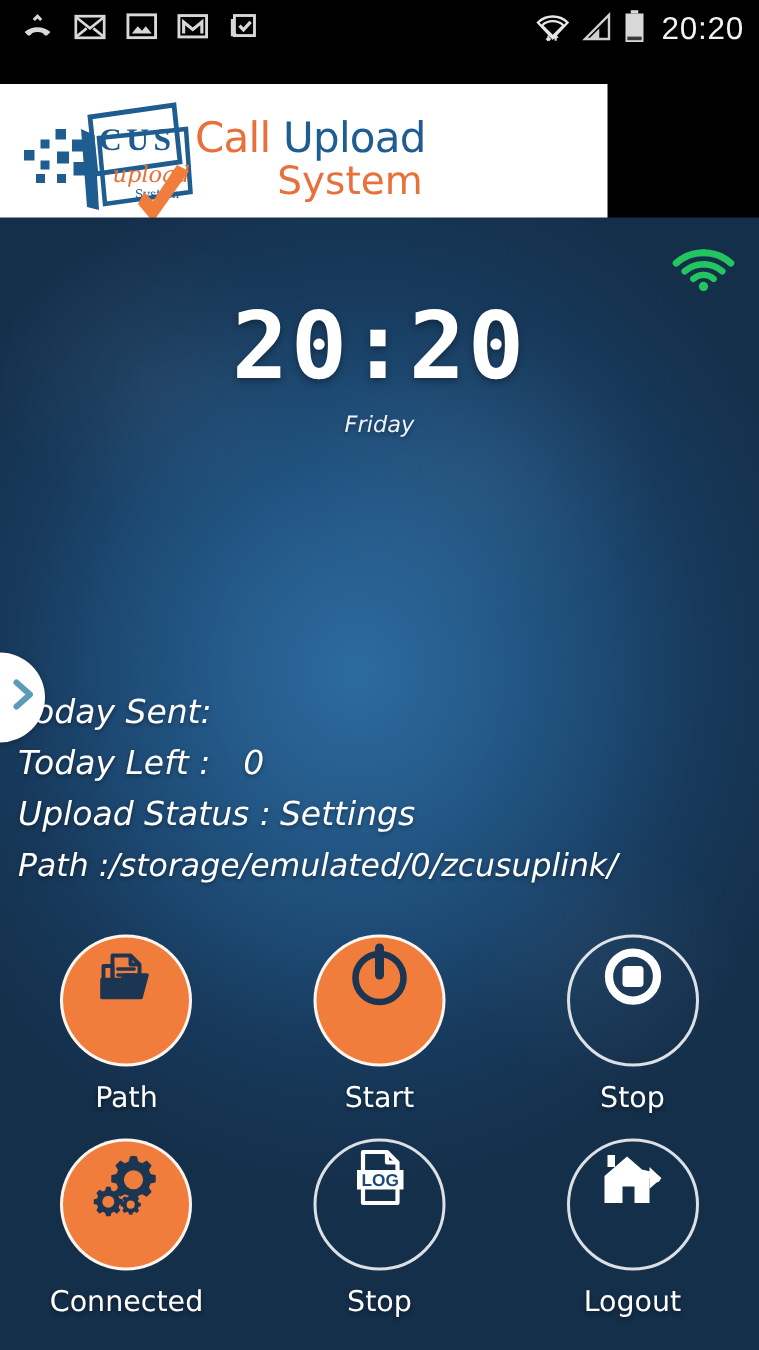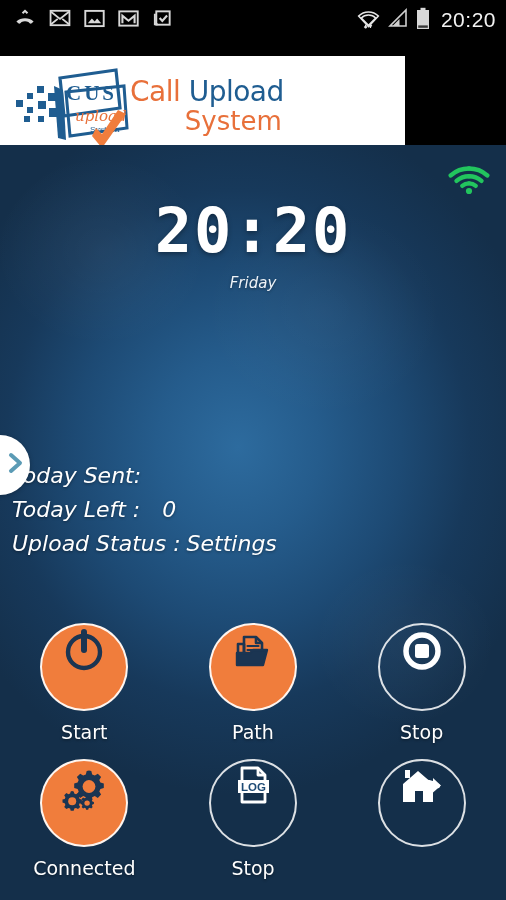--- a/index.html
+++ b/index.html
@@ -334,52 +334,55 @@
     <div class="status-block">
       <div class="status-line">
         <span>Today Sent:</span><span class="val"></span>
       </div>
       <div class="status-line">
         <span>Today Left :</span><span class="val" style="margin-left:22px">0</span>
       </div>
       <div class="status-line">
         <span>Upload Status :</span><span class="val">Settings</span>
       </div>
+      <div class="status-line path">
+        <span>Path :/storage/emulated/0/zcusuplink/</span>
+      </div>
     </div>
 
     <div class="grid">
 
       <div class="grid-row">
-
-        <div class="gbtn">
-          <div class="gbtn-circle filled">
-            <span>
-              <svg width="52" height="52" viewBox="0 0 52 52">
-                <circle cx="26" cy="27" r="16" fill="none" stroke="#1b3552" stroke-width="4.4"></circle>
-                <path d="M26 7v18" stroke="#1b3552" stroke-width="6" stroke-linecap="round"></path>
-                <path d="M18 11.5a17 17 0 1 0 16 0" fill="none" stroke="#f07d3c" stroke-width="0"></path>
-              </svg>
-            </span>
-          </div>
-          <div class="gbtn-label">Start</div>
-        </div>
 
         <div class="gbtn">
           <div class="gbtn-circle filled">
             <span>
               <svg width="50" height="50" viewBox="0 0 50 50">
                 <path d="M16 12h12l6 6v16H16z" fill="none" stroke="#1b3552" stroke-width="2.6" stroke-linejoin="round"></path>
                 <path d="M28 12v6h6" fill="none" stroke="#1b3552" stroke-width="2.6" stroke-linejoin="round"></path>
                 <path d="M19.5 21h11M19.5 25h11M19.5 29h7" stroke="#1b3552" stroke-width="2.2" stroke-linecap="round"></path>
                 <path d="M10 19h6v17h-6z" fill="none" stroke="#1b3552" stroke-width="2.6" stroke-linejoin="round"></path>
                 <path d="M9 28h13l3-3h14l-4 15H9z" fill="#1b3552" stroke="#1b3552" stroke-width="2.4" stroke-linejoin="round"></path>
               </svg>
             </span>
           </div>
           <div class="gbtn-label">Path</div>
+        </div>
+
+        <div class="gbtn">
+          <div class="gbtn-circle filled">
+            <span>
+              <svg width="52" height="52" viewBox="0 0 52 52">
+                <circle cx="26" cy="27" r="16" fill="none" stroke="#1b3552" stroke-width="4.4"></circle>
+                <path d="M26 7v18" stroke="#1b3552" stroke-width="6" stroke-linecap="round"></path>
+                <path d="M18 11.5a17 17 0 1 0 16 0" fill="none" stroke="#f07d3c" stroke-width="0"></path>
+              </svg>
+            </span>
+          </div>
+          <div class="gbtn-label">Start</div>
         </div>
 
         <div class="gbtn">
           <div class="gbtn-circle outline">
             <span>
               <svg width="52" height="52" viewBox="0 0 52 52">
                 <circle cx="26" cy="26" r="16" fill="none" stroke="#ffffff" stroke-width="5.5"></circle>
                 <rect x="19" y="19" width="14" height="14" rx="2.5" fill="#ffffff"></rect>
               </svg>
             </span>
@@ -431,19 +434,20 @@
           <div class="gbtn-circle outline">
             <span>
               <svg width="50" height="48" viewBox="0 0 50 48">
                 <path d="M6 23L21 10l15 13v18H26V30h-8v11H6z" fill="#ffffff"></path>
                 <rect x="8" y="9" width="5" height="8" fill="#ffffff"></rect>
                 <path d="M22 22c9-3 15 0 19 3" fill="none" stroke="#ffffff" stroke-width="4.2" stroke-linecap="round"></path>
                 <path d="M36 17l8 7.5-8 7" fill="#ffffff"></path>
               </svg>
             </span>
           </div>
+          <div class="gbtn-label">Logout</div>
         </div>
 
       </div>
     </div>
 
   </div>
 </div>
 
 </body></html>

